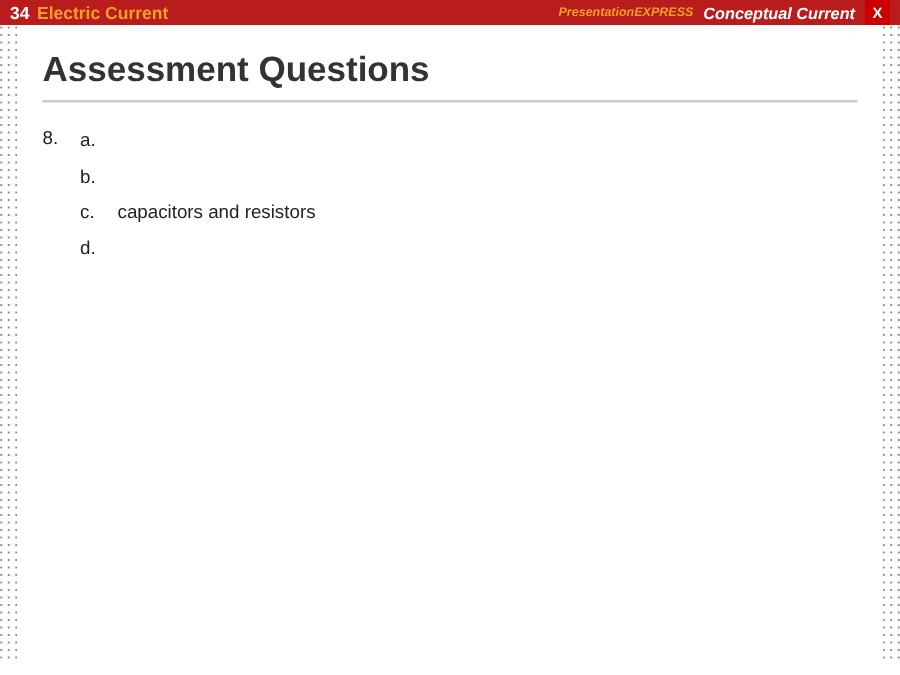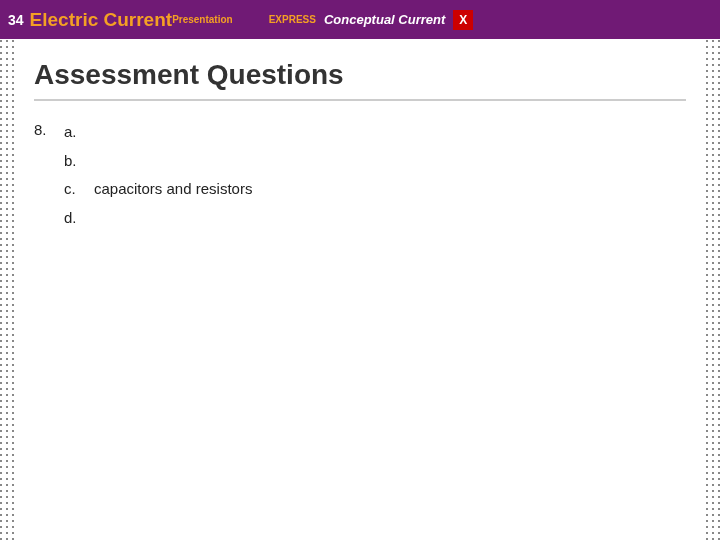--- a/index.html
+++ b/index.html
@@ -13,58 +13,59 @@
       height: 540px;
       overflow: hidden;
       font-family: Arial, sans-serif;
       background: #fff;
     }
 
     
     .header {
       display: flex;
       align-items: center;
-      justify-content: flex-start;
-      background: #701a75;
-      height: 39px;
+      justify-content: space-between;
+      background: #b91c1c;
+      height: 20px;
       padding: 0 8px;
     }
 
     .header-left {
       display: flex;
       align-items: center;
       gap: 6px;
     }
 
     .chapter-number {
       color: #ffffff;
       font-size: 14px;
       font-weight: bold;
     }
 
     .chapter-title {
       color: #f4a024;
-      font-size: 19px;
+      font-size: 14px;
       font-weight: bold;
     }
 
     .header-right {
       display: flex;
       align-items: center;
       gap: 8px;
     }
 
     .presentation-express {
       color: #ccc;
       font-size: 10px;
     }
 
     .presentation-express span {
       color: #f4a024;
       font-weight: bold;
+      font-style: italic;
     }
 
     .conceptual-physics {
       color: #ffffff;
       font-size: 13px;
       font-weight: bold;
       font-style: italic;
     }
 
     .close-btn {
@@ -163,21 +164,21 @@
 </head>
 <body>
 
 <div class="header">
   <div class="header-left">
     <span class="chapter-number">34</span>
     <span class="chapter-title">Electric Current</span>
   </div>
   <div class="header-right">
     <span class="presentation-express">
-      <span>Presentation</span><span style="color:#f4a024;font-weight:bold;margin-left:36px;">EXPRESS</span>
+      <span>Presentation</span><span style="color:#f4a024;font-weight:bold;">EXPRESS</span>
     </span>
     <span class="conceptual-physics">Conceptual Current</span>
     <button class="close-btn">X</button>
   </div>
 </div>
 
 <div class="main-content">
   <div class="left-dots"></div>
 
   <div class="content-area">

